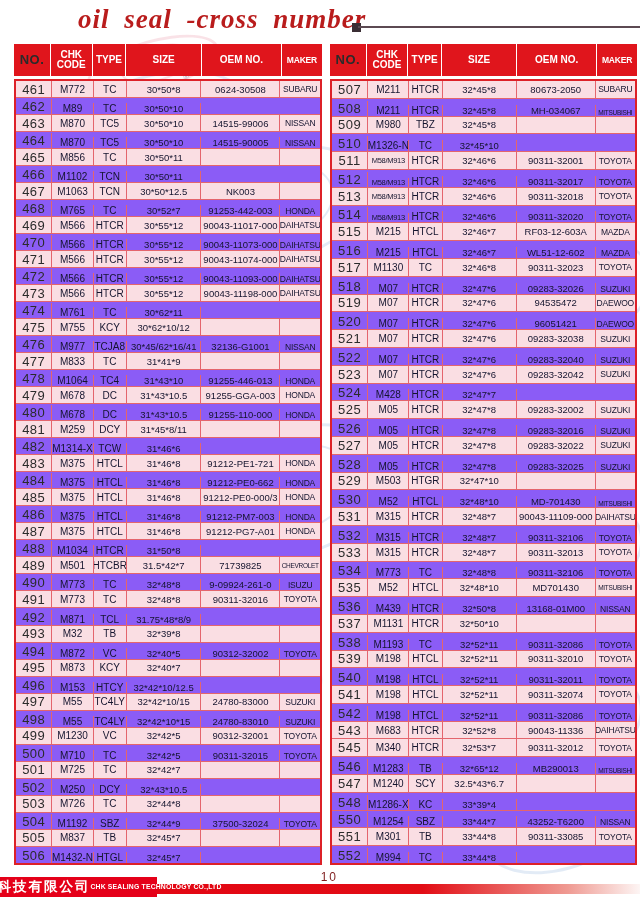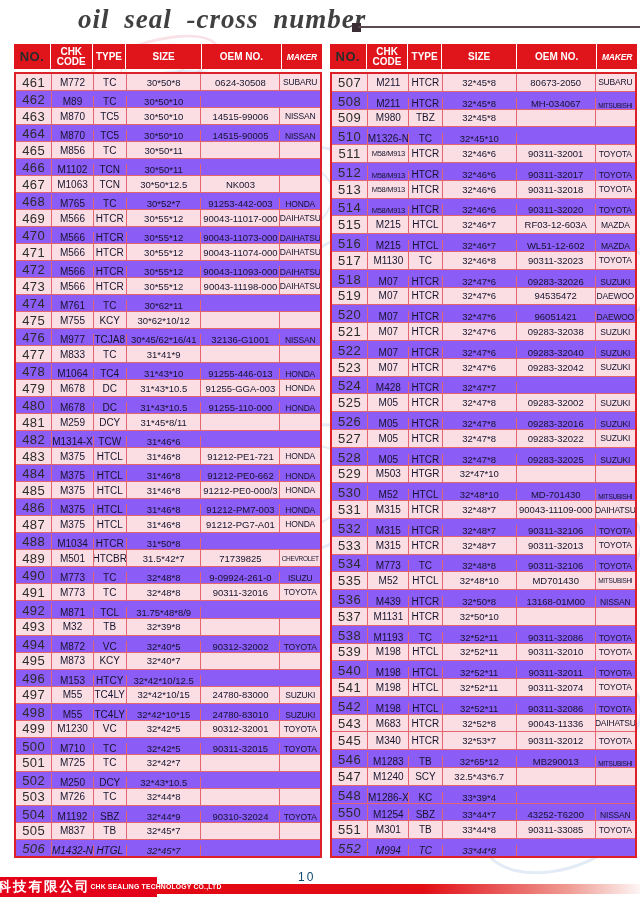--- a/index.html
+++ b/index.html
@@ -6,48 +6,48 @@
   html,body { background:#fff; }
   body { font-family:"Liberation Sans", sans-serif; }
   .page {
     position:relative; width:640px; height:905px; margin:0 auto;
     background:#fff; outline:1px solid #c8c8c8; overflow:hidden;
   }
   
   .title {
     position:absolute; left:78px; top:4px;
     font-family:"Liberation Serif", serif; font-style:italic; font-weight:bold;
-    font-size:27px; color:#404040; letter-spacing:1px; word-spacing:7px;
+    font-size:27px; color:#b91c1c; letter-spacing:1px; word-spacing:7px;
   }
   .title-bullet { position:absolute; left:352px; top:23px; width:9px; height:9px; background:#3a2e34; }
   .title-rule   { position:absolute; left:358px; top:26px; width:282px; height:2px; background:#5c4a52; }
   
   .wm { position:absolute; opacity:.5; pointer-events:none; }
   .wm::before, .wm::after { content:""; position:absolute; border:3px solid #c7d8ee; border-radius:50%; }
   .wm::before { width:100%; height:100%; left:0; top:0; transform:rotate(-16deg); }
   .wm::after  { width:55%; height:68%; left:26%; top:13%; transform:rotate(-16deg); border-width:2px; }
   .wm-pink::before, .wm-pink::after { border-color:#f5c6d0; }
   .regmark { position:absolute; font-size:8px; color:#9aa7bd; opacity:.8; pointer-events:none; }
   
   .cross-table { position:absolute; top:44px; }
   .cross-table.left  { left:14px;  width:308px; }
   .cross-table.right { left:330px; width:307px; }
-  .thead { display:flex; height:25px; margin-bottom:3px; background:#e0151c; }
+  .thead { display:flex; height:32px; margin-bottom:3px; background:#e0151c; }
   .hcell {
     display:flex; align-items:center; justify-content:center; text-align:center;
     color:#fff; font-weight:bold; font-size:10px; line-height:10px;
     border-right:1px solid #fff; padding:0 1px;
   }
-  .hcell:last-child { border-right:none;font-style:italic; }
+  .hcell:last-child { border-right:none; }
   .tbody {
     display:flex; flex-direction:column; height:786px;
     border:2px solid #dd2128; background:#fff;
   }
   .trow { flex:1; display:flex; border-bottom:1px solid #e4656d; }
-  .trow:last-child { border-bottom:none;font-style:italic; }
+  .trow:last-child { border-bottom:none; }
   .trow.odd  { background:#fadee3; }
   .trow.even { background:#8b5cf6;align-items:flex-end; }
   .cell {
     display:flex; align-items:center; justify-content:center; text-align:center;
     border-right:1px solid #e4656d; font-size:9.5px; color:#14142e;
     overflow:hidden; white-space:nowrap; padding:0 1px;
   }
   .cell:last-child { border-right:none; }
   .c0 { width:12%;   font-size:13px; color:#2b2b2b; letter-spacing:.5px; }
   .c1 { width:13.5%; font-size:10px; }
@@ -63,22 +63,22 @@
     background:#e50019; color:#fff; display:flex; 
     align-items:center; justify-content:center; line-height:1.05;
   }
   .footer-cn { font-size:13.5px; font-weight:bold; letter-spacing:2px; white-space:nowrap; }
   .footer-en { font-size:6.8px;  font-weight:bold; letter-spacing:.2px; white-space:nowrap; }
   .footer-bar {
     position:absolute; left:157px; top:884px; width:483px; height:10px;
     background:linear-gradient(90deg,#e30613 0%,#e20d15 55%,#ef9a92 85%,#fdf5f4 100%);
   }
   .page-number {
-    position:absolute; left:298px; top:870px; width:40px; text-align:left;
-    color:#0c4a6e; font-size:12px; letter-spacing:2px;
+    position:absolute; left:298px; top:870px; width:40px; text-align:right;
+    color:#7f1d1d; font-size:12px; letter-spacing:2px;
   }
 </style>
 </head>
 <body>
 
 <div class="page">
 
   <div class="wm wm-pink" style="left:85px;top:40px;width:130px;height:45px;"></div>
   <div class="wm" style="left:55px;top:75px;width:190px;height:95px;"></div>
   <div class="wm" style="left:460px;top:90px;width:170px;height:100px;"></div>
@@ -451,21 +451,21 @@
           <div class="cell c2">TC</div>
           <div class="cell c3">32*44*8</div>
           <div class="cell c4"></div>
           <div class="cell c5"></div>
         </div>
         <div class="trow even">
           <div class="cell c0">504</div>
           <div class="cell c1">M1192</div>
           <div class="cell c2">SBZ</div>
           <div class="cell c3">32*44*9</div>
-          <div class="cell c4">90310-32024</div>
+          <div class="cell c4">37500-32024</div>
           <div class="cell c5">TOYOTA</div>
         </div>
         <div class="trow odd">
           <div class="cell c0">505</div>
           <div class="cell c1">M837</div>
           <div class="cell c2">TB</div>
           <div class="cell c3">32*45*7</div>
           <div class="cell c4"></div>
           <div class="cell c5"></div>
         </div>

